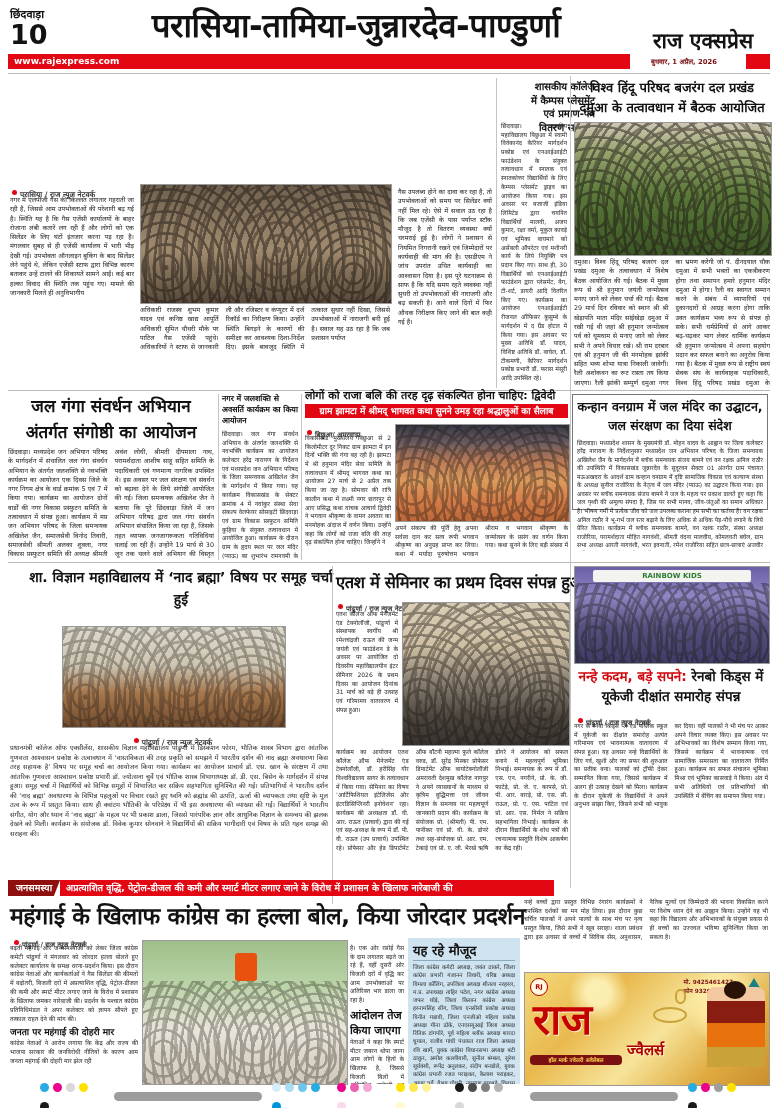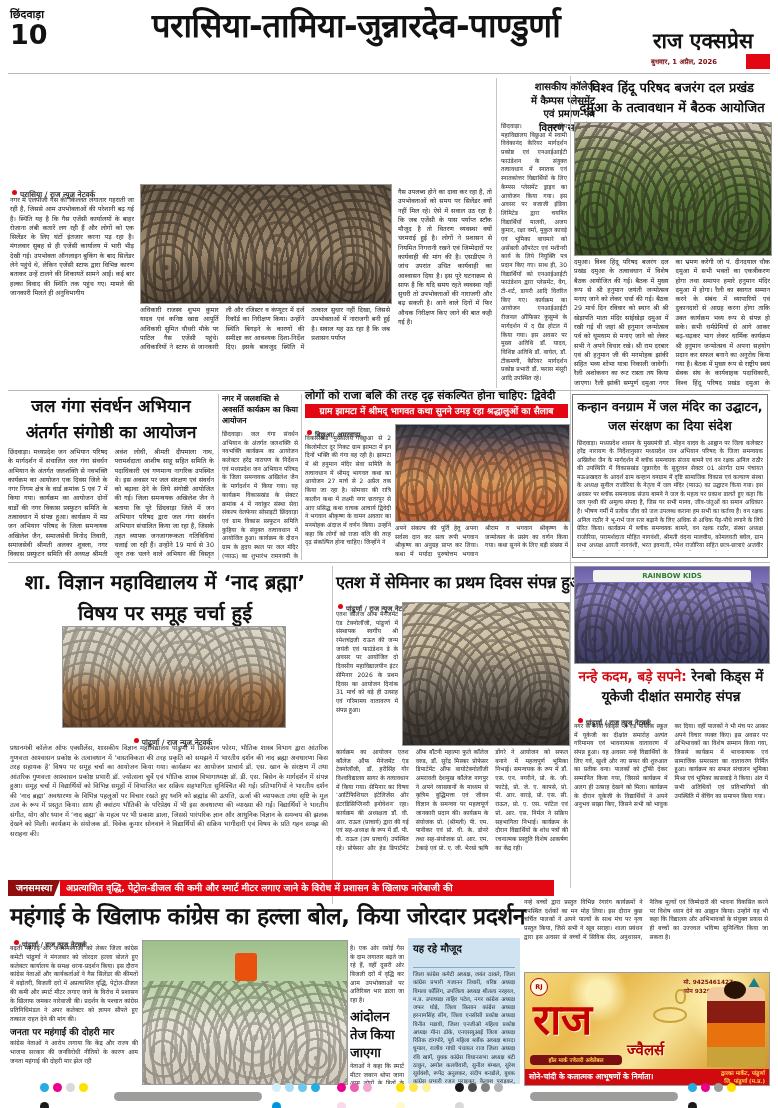--- a/index.html
+++ b/index.html
@@ -31,20 +31,23 @@
 <body>
 
 <div class="page">
 
   <div class="abs" style="left:10px;top:6px;width:62px;">
     <div class="hl" style="font-size:11px;">छिंदवाड़ा</div>
     <div class="hl" style="font-size:27px;line-height:1;">10</div>
   </div>
   <div class="abs hl centered" style="left:636px;top:26px;width:134px;font-size:21px;white-space:nowrap;">राज एक्सप्रेस</div>
   <div class="abs hl centered" style="left:70px;top:2px;width:572px;font-size:33px;white-space:nowrap;letter-spacing:-0.5px;">परासिया-तामिया-जुन्नारदेव-पाण्डुर्णा</div>
+  <div class="abs redstrip" style="left:8px;top:54px;width:616px;height:15px;font-size:9px;line-height:15px;padding-left:6px;">
+    <span>www.rajexpress.com</span>
+  </div>
   <div class="abs centered" style="left:626px;top:57px;width:116px;font-size:6.8px;font-weight:bold;color:#7a1012;">बुधवार, 1 अप्रैल, 2026</div>
   <div class="abs" style="left:746px;top:54px;width:24px;height:15px;background:#e30613;"></div>
   <div class="hline" style="left:8px;top:73px;width:762px;"></div>
 
   <div class="abs" style="left:12px;top:182px;">
     <span class="reddot"></span><span class="byline">परासिया / राज न्यूज नेटवर्क</span>
   </div>
   <div class="abs body-txt" style="left:10px;top:196px;width:124px;height:190px;">नगर में एलपीजी गैस की किल्लत लगातार गहराती जा रही है, जिससे आम उपभोक्ताओं की परेशानी बढ़ गई है। स्थिति यह है कि गैस एजेंसी कार्यालयों के बाहर रोजाना लंबी कतारें लग रही हैं और लोगों को एक सिलेंडर के लिए घंटों इंतजार करना पड़ रहा है। मंगलवार सुबह से ही एजेंसी कार्यालय में भारी भीड़ देखी गई। उपभोक्ता ऑनलाइन बुकिंग के बाद सिलेंडर लेने पहुंचे थे, लेकिन एजेंसी स्टाफ द्वारा विभिन्न कारण बताकर उन्हें टालने की शिकायतें सामने आईं। कई बार हल्का विवाद की स्थिति तक पहुंच गए। मामले की जानकारी मिलते ही अनुविभागीय</div>
   <div class="photo" style="left:140px;top:184px;width:250px;height:118px;background:linear-gradient(180deg,#6e5f4d 0%,#8a775f 28%,#a18b6f 55%,#75634d 82%,#57483a 100%);">
       <div class="crowd"></div>
@@ -81,28 +84,28 @@
   <div class="abs redstrip centered" style="left:305px;top:404px;width:263px;height:14px;font-size:9px;line-height:14px;">ग्राम झामटा में श्रीमद् भागवत कथा सुनने उमड़ रहा श्रद्धालुओं का सैलाब</div>
   <div class="abs" style="left:307px;top:422px;">
     <span class="reddot"></span><span class="byline" style="font-size:6.8px;">बिछुआ/ अमरवाड़ा</span>
   </div>
   <div class="abs body-txt" style="left:305px;top:434px;width:86px;height:126px;font-size:6px;">विकासखंड मुख्यालय बिछुआ से 2 किलोमीटर दूर निकट ग्राम झामटा में इन दिनों भक्ति की गंगा बह रही है। झामटा में श्री हनुमान मंदिर सेवा समिति के तत्वावधान में श्रीमद् भागवत कथा का आयोजन 27 मार्च से 2 अप्रैल तक किया जा रहा है। सोमवार की रात्रि कालीन कथा में लक्ष्मी नगर छतरपुर से आए प्रसिद्ध कथा वाचक आचार्य द्विवेदी ने भगवान श्रीकृष्ण के वामन अवतार का मनमोहक अंदाज में वर्णन किया। उन्होंने कहा कि लोगों को राजा बलि की तरह दृढ़ संकल्पित होना चाहिए। जिन्होंने ने</div>
   <div class="photo" style="left:395px;top:424px;width:173px;height:96px;background:linear-gradient(180deg,#343845 0%,#6a5a60 18%,#b97a56 38%,#dd9a5c 58%,#d57e49 78%,#bb6638 100%);">
       <div class="crowd" style="opacity:.4;"></div>
     </div>
   <div class="abs body-txt cols2" style="left:395px;top:524px;width:173px;height:36px;font-size:6px;">अपने संकल्प की पूर्ति हेतु अपना सर्वस्व दान कर सत्य रूपी भगवान श्रीकृष्ण का अनुग्रह प्राप्त कर लिया। कथा में मर्यादा पुरुषोत्तम भगवान श्रीराम व भगवान श्रीकृष्ण के जन्मोत्सव के प्रसंग का वर्णन किया गया। कथा सुनने के लिए बड़ी संख्या में ग्राम सहित आसपास के ग्रामों से बड़ी संख्या में धर्मप्रेमी पहुंच रहे हैं।</div>
 
-  <div class="abs boxed" style="left:572px;top:394px;width:196px;height:164px;box-sizing:border-box;padding:3px 4px;">
+  <div class="abs boxed" style="left:572px;top:394px;width:196px;height:116px;box-sizing:border-box;padding:3px 4px;">
     <div class="hl centered" style="font-size:12.5px;line-height:1.5;">कन्हान वनग्राम में जल मंदिर का उद्घाटन, जल संरक्षण का दिया संदेश</div>
     <div class="body-txt" style="height:112px;font-size:5.9px;margin-top:3px;">छिंदवाड़ा। मध्यप्रदेश शासन के मुख्यमंत्री डॉ. मोहन यादव के आह्वान पर जिला कलेक्टर हरेंद्र नारायण के निर्देशानुसार मध्यप्रदेश जन अभियान परिषद के जिला समन्वयक अखिलेश जैन के मार्गदर्शन में ब्लॉक समन्वयक संजय बामने एवं वन रक्षक अनिल राठौर की उपस्थिति में विकासखंड जुन्नारदेव के सुदूरवन सेक्टर 01 अंतर्गत ग्राम पंचायत मऊअखदरा के आदर्श ग्राम कन्हान वनग्राम में दृष्टि सामाजिक विकास एवं कल्याण संस्था के अध्यक्ष सुनील राजोरिया के नेतृत्व में जल मंदिर (प्याऊ) का उद्घाटन किया गया। इस अवसर पर ब्लॉक समन्वयक संजय बामने ने जल के महत्व पर प्रकाश डालते हुए कहा कि जल पृथ्वी की अमूल्य संपदा है, जिस पर सभी मानव, जीव-जंतुओं का समान अधिकार है। भीषण गर्मी में प्रत्येक जीव को जल उपलब्ध कराना हम सभी का कर्तव्य है। वन रक्षक अनिल राठौर ने भू-गर्भ जल स्तर बढ़ाने के लिए अधिक से अधिक पेड़-पौधे लगाने के लिये प्रेरित किया। कार्यक्रम में ब्लॉक समन्वयक बामने, वन रक्षक राठौर, संस्था अध्यक्ष राजोरिया, परामर्शदाता मोहित नागवंशी, श्रीमती वंदना मालवीय, कोमलवती बघेल, ग्राम सभा अध्यक्ष आरती नागवंशी, भरत इवनाती, रमेश राजोरिया सहित छात्र-छात्राएं अजवीर दाभिल, अंजली परतेती, रचिन उईके, भारती पंद्राम, शिवराज कुमरे, अनिल नागवंशी एवं अन्य सामाजिक कार्यकर्ता और ग्रामीणजन उपस्थित थे।</div>
   </div>
 
   <div class="hline" style="left:8px;top:562px;width:762px;"></div>
 
-  <div class="abs hl centered" style="left:4px;top:567px;width:322px;font-size:20px;line-height:1.55;">शा. विज्ञान महाविद्यालय में ‘नाद ब्रह्मा’ विषय पर समूह चर्चा हुई</div>
+  <div class="abs hl centered" style="left:20px;top:567px;width:322px;font-size:14px;line-height:1.55;">शा. विज्ञान महाविद्यालय में ‘नाद ब्रह्मा’ विषय पर समूह चर्चा हुई</div>
   <div class="photo" style="left:62px;top:626px;width:222px;height:100px;background:linear-gradient(180deg,#dcd8cb 0%,#cdc5b2 38%,#a5774d 66%,#835a38 88%,#6e4b2f 100%);">
       <div class="crowd" style="opacity:.35;"></div>
     </div>
   <div class="abs centered" style="left:62px;top:730px;width:222px;">
     <span class="reddot"></span><span class="byline">पांढुर्णा / राज न्यूज नेटवर्क</span>
   </div>
   <div class="abs body-txt" style="left:10px;top:744px;width:318px;height:158px;font-size:6.6px;">प्रधानमंत्री कॉलेज ऑफ एक्सीलेंस, शासकीय विज्ञान महाविद्यालय पांढुर्णा में डिस्कशन फोरम, भौतिक शास्त्र विभाग द्वारा आंतरिक गुणवत्ता आश्वासन प्रकोष्ठ के तत्वावधान में ‘वास्तविकता की तरह प्रकृति को समझने में भारतीय दर्शन की नाद ब्रह्मा अवधारणा किस तरह सहायक है’ विषय पर समूह चर्चा का आयोजन किया गया। कार्यक्रम का आयोजन प्राचार्य डॉ. एस. खान के संरक्षण में तथा आंतरिक गुणवत्ता आश्वासन प्रकोष्ठ प्रभारी डॉ. ज्योत्सना चुर्वे एवं भौतिक शास्त्र विभागाध्यक्ष डॉ. डी. एस. बिसेन के मार्गदर्शन में संपन्न हुआ। समूह चर्चा में विद्यार्थियों को विभिन्न समूहों में विभाजित कर सक्रिय सहभागिता सुनिश्चित की गई। प्रतिभागियों ने भारतीय दर्शन की ‘नाद ब्रह्मा’ अवधारणा के विभिन्न पहलुओं पर विचार रखते हुए ध्वनि को ब्रह्मांड की उत्पत्ति, ऊर्जा की व्यापकता तथा सृष्टि के मूल तत्व के रूप में प्रस्तुत किया। साथ ही क्वांटम भौतिकी के परिप्रेक्ष्य में भी इस अवधारणा की व्याख्या की गई। विद्यार्थियों ने भारतीय संगीत, योग और ध्यान में ‘नाद ब्रह्मा’ के महत्व पर भी प्रकाश डाला, जिससे पारंपरिक ज्ञान और आधुनिक विज्ञान के समन्वय की झलक देखने को मिली। कार्यक्रम के संयोजक डॉ. विवेक कुमार सोनवाने ने विद्यार्थियों की सक्रिय भागीदारी एवं विषय के प्रति गहन समझ की सराहना की।</div>
   <div class="vline" style="left:332px;top:566px;height:338px;"></div>
 
   <div class="abs hl" style="left:336px;top:570px;width:232px;font-size:16.5px;white-space:nowrap;letter-spacing:-0.4px;">एतश में सेमिनार का प्रथम दिवस संपन्न हुआ</div>
@@ -139,26 +142,26 @@
     <div class="body-txt" style="font-size:6.1px;">बढ़ती महंगाई और जनसमस्याओं को लेकर जिला कांग्रेस कमेटी पांढुर्णा ने मंगलवार को जोरदार हल्ला बोलते हुए कलेक्टर कार्यालय के समक्ष धरना-प्रदर्शन किया। इस दौरान कांग्रेस नेताओं और कार्यकर्ताओं ने गैस सिलेंडर की कीमतों में बढ़ोतरी, बिजली दरों में अप्रत्याशित वृद्धि, पेट्रोल-डीजल की कमी और स्मार्ट मीटर लगाए जाने के विरोध में प्रशासन के खिलाफ जमकर नारेबाजी की। प्रदर्शन के पश्चात कांग्रेस प्रतिनिधिमंडल ने अपर कलेक्टर को ज्ञापन सौंपते हुए तत्काल राहत देने की मांग की।</div>
     <div class="hl" style="font-size:9px;margin:2px 0 1px;">जनता पर महंगाई की दोहरी मार</div>
     <div class="body-txt" style="font-size:6.1px;">कांग्रेस नेताओं ने आरोप लगाया कि केंद्र और राज्य की भाजपा सरकार की जनविरोधी नीतियों के कारण आम जनता महंगाई की दोहरी मार झेल रही</div>
   </div>
   <div class="photo" style="left:142px;top:940px;width:204px;height:143px;background:linear-gradient(180deg,#9fbf8a 0%,#b9d3a6 30%,#e9e5da 62%,#cfc8ba 100%);">
     <div style="position:absolute;left:92px;top:12px;width:22px;height:28px;background:#e8510e;border-radius:3px;"></div>
     <div class="crowd" style="opacity:.35;top:40px;"></div>
   </div>
   <div class="abs" style="left:350px;top:944px;width:54px;height:140px;overflow:hidden;">
     <div class="body-txt" style="font-size:6px;">है। एक ओर रसोई गैस के दाम लगातार बढ़ते जा रहे हैं, वहीं दूसरी ओर बिजली दरों में वृद्धि कर आम उपभोक्ताओं पर अतिरिक्त भार डाला जा रहा है।</div>
-    <div class="hl" style="font-size:13px;margin:2px 0 1px;font-family:Liberation Serif, serif;">आंदोलन तेज किया जाएगा</div>
+    <div class="hl" style="font-size:11px;margin:2px 0 1px;">आंदोलन तेज किया जाएगा</div>
     <div class="body-txt" style="font-size:6px;">नेताओं ने कहा कि स्मार्ट मीटर जबरन थोपा जाना आम लोगों के हितों के खिलाफ है, जिससे बिजली बिलों में अनियंत्रित बढ़ोतरी का खतरा बना हुआ है। इसके साथ ही पेट्रोल और डीजल की समय पर उपलब्धता न होने से आमजन को रोजमर्रा की परेशानियों का सामना करना पड़ रहा है। कांग्रेस ने चेतावनी दी कि यदि जल्द जनसमस्याओं का समाधान नहीं किया गया तो आंदोलन को और तेज किया जाएगा। जनसमस्याओं का समाधान करते हुए तत्काल कदम उठाए जाएं।</div>
   </div>
 
   <div class="abs" style="left:408px;top:938px;width:112px;height:146px;background:#cfe3f0;padding:3px 5px;box-sizing:border-box;overflow:hidden;">
-    <div class="hl" style="font-size:10px;border-bottom:1px solid #8aa9bd;padding-bottom:12px;margin-bottom:2px;">यह रहे मौजूद</div>
+    <div class="hl" style="font-size:13px;border-bottom:1px solid #8aa9bd;padding-bottom:1px;margin-bottom:2px;">यह रहे मौजूद</div>
     <div class="body-txt" style="font-size:5.7px;">जिला कांग्रेस कमेटी अध्यक्ष, जयंत ठाकरे, जिला कांग्रेस प्रभारी गजानन तिवारी, वरिष्ठ अध्यक्ष विमला कॉलिंग, उपजिला अध्यक्ष शीतला नरहरल, म.प्र. उपाध्यक्ष ताहिर पटेल, नगर कांग्रेस अध्यक्ष जफर घोड़े, जिला किसान कांग्रेस अध्यक्ष हरनामसिंह सींग, जिला एनसीसी प्रकोष्ठ अध्यक्ष विनीत मडावी, जिला एनजीओ महिला प्रकोष्ठ अध्यक्ष मीना ढोके, एनएसयूआई जिला अध्यक्ष रितिक टांगपोरे, पूर्व महिला ब्लॉक अध्यक्ष शारदा धुमाल, राजीव गांधी पंचायत राज जिला अध्यक्ष रवि खार्गे, युवक कांग्रेस विधानसभा अध्यक्ष बंटी ठाकुर, अमोल कल्लीवारी, सुनील बंम्बल, सुरेश सूर्यवंशी, रूपेंद्र अनुलकर, संदीप बनडोले, युवक कांग्रेस प्रभारी रजत पराड़कर, कैलाश पराड़कर, अरुण चुर्वे, वैभव चौधरी, नारायण वाडबुडे, विलास बोटे, नरेंद्र महाले, राहुल डोंगरे, सुभाष परशिवा, नीलेश वानखड़े, शेख जमीर, इनायत बोरे, अमजद खान, डायनाजी बारले, राजेश डोंगरे, जयदीप दुबारे, रेवती पाटिल, ओ पी ढोके, पंकज बसमाड़े उपस्थित रहे।</div>
   </div>
 
   <div class="abs body-txt cols2" style="left:524px;top:898px;width:244px;height:70px;font-size:6px;">नन्हे बच्चों द्वारा प्रस्तुत विभिन्न रंगारंग कार्यक्रमों ने उपस्थित दर्शकों का मन मोह लिया। इस दौरान कुछ चर्चित पालकों ने अपने पाल्यों के साथ मंच पर नृत्य प्रस्तुत किया, जिसे सभी ने खूब सराहा। शाला प्रबंधन द्वारा इस अवसर से बच्चों में सिविक सेंस, अनुशासन, नैतिक मूल्यों एवं जिम्मेदारी की भावना विकसित करने पर विशेष ध्यान देने का आह्वान किया। उन्होंने यह भी कहा कि विद्यालय और अभिभावकों के संयुक्त प्रयास से ही बच्चों का उज्ज्वल भविष्य सुनिश्चित किया जा सकता है।</div>
 
   <div class="abs" style="left:524px;top:972px;width:244px;height:112px;border:1px solid #9a9a9a;background:
       radial-gradient(circle at 82% 30%, rgba(255,240,170,.9) 0 18px, transparent 40px),
       radial-gradient(circle at 30% 18%, rgba(255,250,200,.8) 0 12px, transparent 30px),
       linear-gradient(135deg,#f5d97a 0%,#e9b94e 30%,#f7e49a 55%,#dfa93f 80%,#c98f2e 100%);overflow:hidden;">
     <div style="position:absolute;left:5px;top:5px;width:16px;height:16px;border:1.5px solid #b00000;border-radius:50%;background:#fff7e0;color:#b00000;font-size:6.5px;font-weight:bold;text-align:center;line-height:16px;">RJ</div>
@@ -168,27 +171,20 @@
     </div>
     <div style="position:absolute;right:6px;top:5px;width:0;height:0;border-left:9px solid transparent;border-right:9px solid transparent;border-bottom:15px solid #1b7f86;"></div>
     <div style="position:absolute;left:8px;top:16px;font-size:42px;font-weight:bold;color:#c40000;text-shadow:1px 1px 0 #fff3cc;">राज</div>
     <div style="position:absolute;left:102px;top:66px;font-size:15px;font-weight:bold;color:#b00000;text-shadow:1px 1px 0 #fff3cc;">ज्वैलर्स</div>
     <div style="position:absolute;left:128px;top:34px;width:30px;height:12px;border:2px solid #caa23a;border-radius:50%;background:transparent;"></div>
     <div style="position:absolute;left:150px;top:16px;width:7px;height:11px;border:2px solid #caa23a;border-radius:45%;"></div>
     <div style="position:absolute;right:4px;top:14px;width:58px;height:80px;border-radius:8px 8px 0 0;background:linear-gradient(180deg,#f2c9a0 0 18%, #8a1d12 18% 45%, #e8720e 45% 75%, #caa23a 75% 100%);">
       <div style="position:absolute;left:17px;top:-6px;width:22px;height:18px;border-radius:50%;background:#2a1206;"></div>
     </div>
     <div style="position:absolute;left:5px;top:82px;width:92px;height:10px;background:#7a1012;border-radius:4px;color:#ffd74d;font-size:5.6px;font-weight:bold;text-align:center;line-height:10px;">हॉल मार्क ज्वेलरी अवेलेबल</div>
-    <div style="position:absolute;left:0;bottom:0;width:100%;height:16px;background:#d10a10;display:flex;">
-      <div style="color:#fff;font-weight:bold;font-size:7.6px;line-height:16px;padding-left:4px;flex:1;">सोने-चांदी के कलात्मक आभूषणों के निर्माता।</div>
-      <div style="color:#ffd74d;font-weight:bold;font-size:5.6px;line-height:1.4;padding:1px 4px 0 0;text-align:right;">
-        <div>द्वारका मार्केट, पांढुर्णा</div>
-        <div>जि. पांढुर्णा (म.प्र.)</div>
-      </div>
-    </div>
   </div>
 
   <div class="abs" style="left:40px;top:1090px;width:712px;height:12px;display:flex;align-items:center;">
     <span><span class="regdot" style="background: rgb(41, 171, 226);"></span><span class="regdot" style="background: rgb(236, 0, 140);"></span><span class="regdot" style="background: rgb(217, 217, 217);"></span><span class="regdot" style="background: rgb(255, 225, 0);"></span><span class="regdot" style="background: rgb(26, 26, 26);"></span></span>
     <span class="regbar" style="width:150px;margin:0 10px;"></span>
     <span><span class="regdot" style="background: rgb(214, 238, 249);"></span><span class="regdot" style="background: rgb(168, 220, 242);"></span><span class="regdot" style="background: rgb(108, 197, 234);"></span><span class="regdot" style="background: rgb(41, 171, 226);"></span><span class="regdot" style="background: rgb(0, 149, 218);"></span></span>
     <span><span class="regdot" style="background: rgb(236, 0, 140);"></span><span class="regdot" style="background: rgb(236, 95, 174);"></span><span class="regdot" style="background: rgb(243, 168, 212);"></span><span class="regdot" style="background: rgb(249, 217, 236);"></span></span>
     <span style="margin-left:8px;"><span class="regdot" style="background: rgb(255, 225, 0);"></span><span class="regdot" style="background: rgb(255, 232, 77);"></span><span class="regdot" style="background: rgb(255, 242, 153);"></span><span class="regdot" style="background: rgb(255, 249, 204);"></span></span>
     <span style="margin-left:8px;"><span class="regdot" style="background: rgb(26, 26, 26);"></span><span class="regdot" style="background: rgb(77, 77, 77);"></span><span class="regdot" style="background: rgb(128, 128, 128);"></span><span class="regdot" style="background: rgb(179, 179, 179);"></span><span class="regdot" style="background: rgb(217, 217, 217);"></span></span>
     <span class="regbar" style="width:150px;margin:0 10px;"></span>

